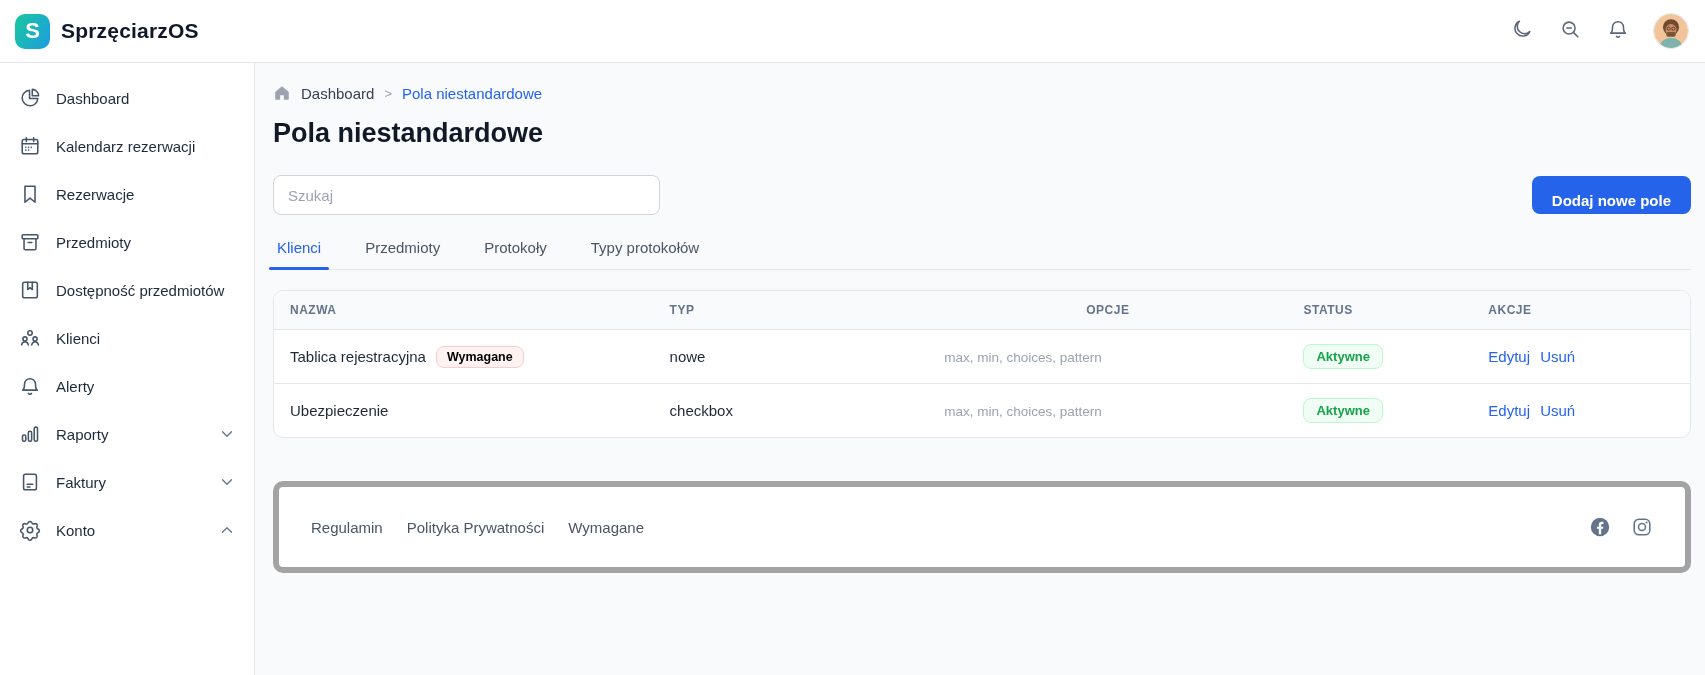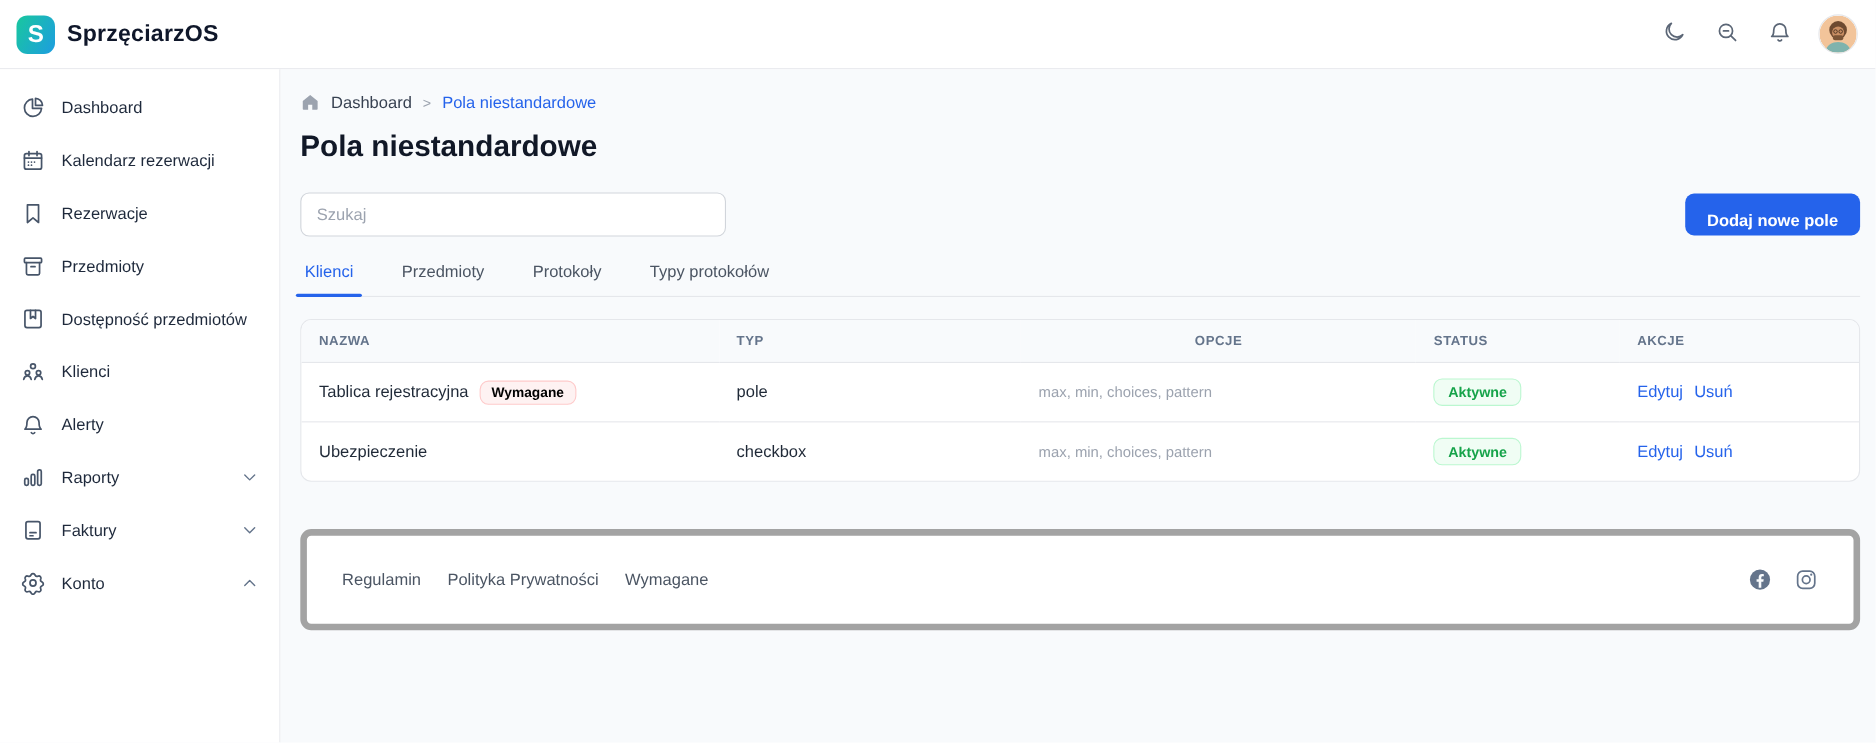--- a/index.html
+++ b/index.html
@@ -264,21 +264,21 @@
             </tr>
           </thead>
         <tbody>
             <tr>
               <td>
                 <div class="name-cell">
                   <span>Tablica rejestracyjna</span>
                   <span class="badge-required">Wymagane</span>
                 </div>
               </td>
-              <td>pole</td>
+              <td>nowe</td>
               <td><span class="opt-text">max, min, choices, pattern</span></td>
               <td><span class="badge-active">Aktywne</span></td>
               <td><span class="action-link">Edytuj</span> <span class="action-link">Usuń</span></td>
             </tr>
             <tr>
               <td>
                 <div class="name-cell">
                   <span>Ubezpieczenie</span>
                 </div>
               </td>

